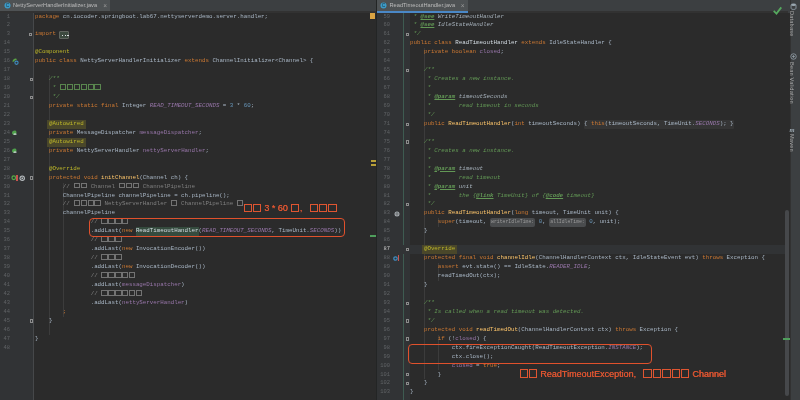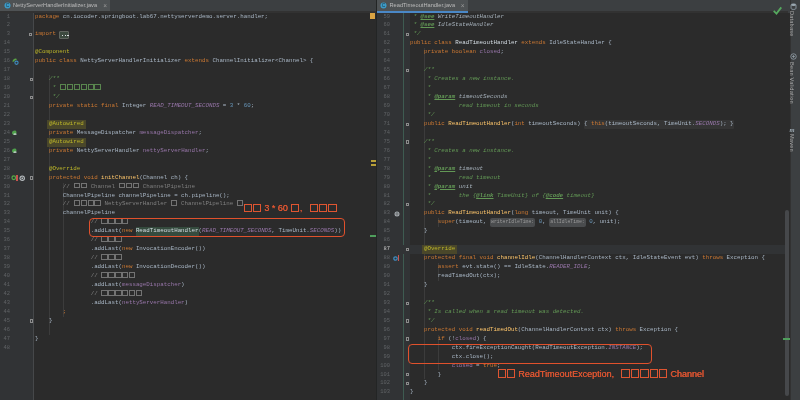--- a/index.html
+++ b/index.html
@@ -298,13 +298,13 @@
     <circle cx="7" cy="7" r="5.5" fill="none" stroke="#9aa7b0" stroke-width="1.5"></circle>
     <path d="M4 7 L10 7 M7 4 L7 10" stroke="#9aa7b0" stroke-width="1.3"></path>
   </svg>
 <div class="vlabel" style="top:62px">Bean Validation</div>
 <div style="position:absolute;left:789.5px;top:126px;width:8px;height:7px;color:#9aa7b0;font-size:6.5px;font-style:italic;font-weight:bold;font-family:'Liberation Serif'">m</div>
 <div class="vlabel" style="top:134px">Maven</div>
 
 <div class="obox" style="left:89px;top:218px;width:256px;height:18.5px"></div>
 <div class="obox" style="left:408px;top:344px;width:244px;height:19.5px"></div>
 <div class="anno" style="left:243px;top:203.2px"><i class="cjo"></i><i class="cjo"></i> 3 * 60 <i class="cjo"></i><i class="cjc">,</i><i class="cjo"></i><i class="cjo"></i><i class="cjo"></i></div>
-<div class="anno" style="left:497px;top:368.8px"><i class="cjo"></i><i class="cjo"></i> ReadTimeoutException<i class="cjc">,</i><i class="cjo"></i><i class="cjo"></i><i class="cjo"></i><i class="cjo"></i><i class="cjo"></i> Channel</div>
+<div class="anno" style="left:519px;top:368.8px"><i class="cjo"></i><i class="cjo"></i> ReadTimeoutException<i class="cjc">,</i><i class="cjo"></i><i class="cjo"></i><i class="cjo"></i><i class="cjo"></i><i class="cjo"></i> Channel</div>
 
 </body></html>

